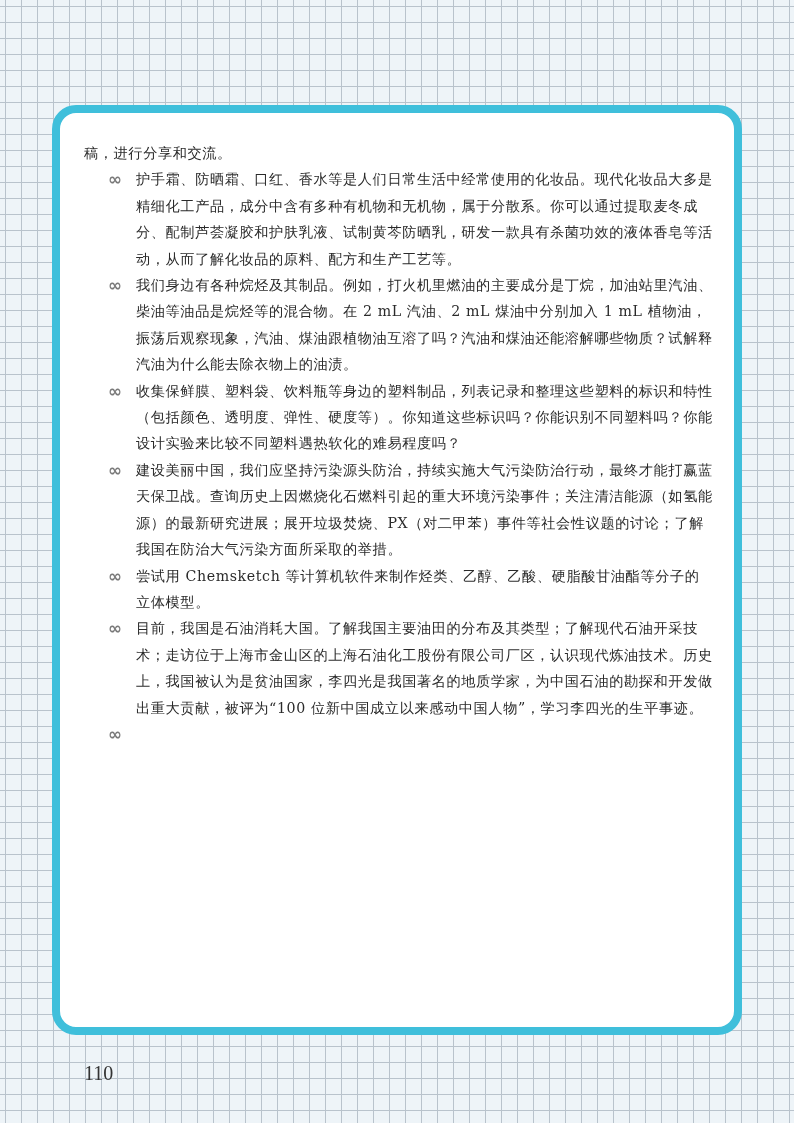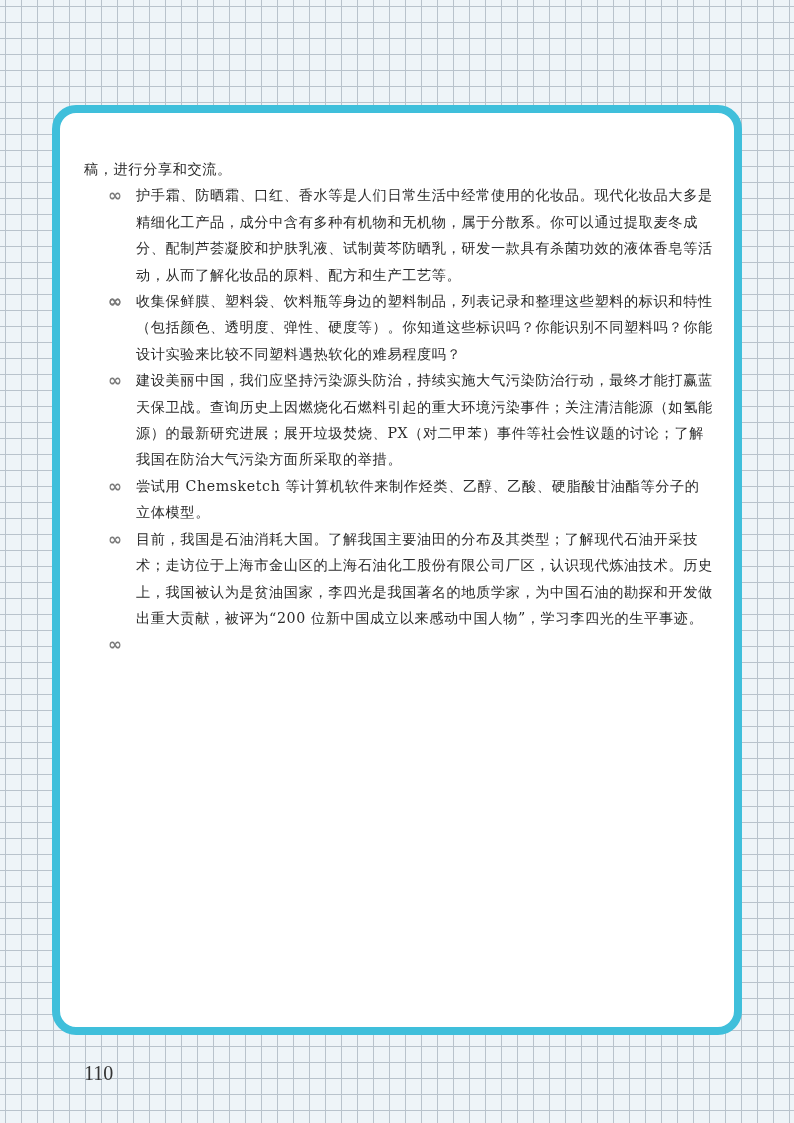--- a/index.html
+++ b/index.html
@@ -12,21 +12,21 @@
     background-size:16px 16px;
     background-position:5px 6px;
     font-family:"DejaVu Serif","Liberation Serif",serif;
     color:#2a2a2a;
   }
   .card {
     position:absolute; left:52px; top:105px; width:674px; height:914px;
     border:8px solid #3fbfdb; border-radius:24px; background:#ffffff;
   }
   .content {
-    position:absolute; left:84px; top:156px; width:630px;
+    position:absolute; left:84px; top:140px; width:630px;
     font-size:14.2px; line-height:26.4px; letter-spacing:0.6px;
   }
   .lead { margin:0; }
   .item { position:relative; padding-left:52px; margin:0; }
   .bullet {
     position:absolute; left:24px; top:0; color:#7a7a7a;
     font-family:"DejaVu Sans",sans-serif; font-size:17px; font-weight:bold;
   }
   .page-num {
     position:absolute; left:84px; top:1062px;
@@ -40,35 +40,36 @@
 
 <div class="content">
   <p class="lead">稿，进行分享和交流。</p>
 
   <p class="item">
     <span class="bullet">∞</span>
     <span>护手霜、防晒霜、口红、香水等是人们日常生活中经常使用的化妆品。现代化妆品大多是精细化工产品，成分中含有多种有机物和无机物，属于分散系。你可以通过提取麦冬成分、配制芦荟凝胶和护肤乳液、试制黄芩防晒乳，研发一款具有杀菌功效的液体香皂等活动，从而了解化妆品的原料、配方和生产工艺等。</span>
   </p>
   <p class="item">
     <span class="bullet">∞</span>
+    <span>我们身边有各种烷烃及其制品。例如，打火机里燃油的主要成分是丁烷，加油站里汽油、柴油等油品是烷烃等的混合物。在 2 mL 汽油、2 mL 煤油中分别加入 1 mL 植物油，振荡后观察现象，汽油、煤油跟植物油互溶了吗？汽油和煤油还能溶解哪些物质？试解释汽油为什么能去除衣物上的油渍。</span>
   </p>
   <p class="item">
     <span class="bullet">∞</span>
     <span>收集保鲜膜、塑料袋、饮料瓶等身边的塑料制品，列表记录和整理这些塑料的标识和特性（包括颜色、透明度、弹性、硬度等）。你知道这些标识吗？你能识别不同塑料吗？你能设计实验来比较不同塑料遇热软化的难易程度吗？</span>
   </p>
   <p class="item">
     <span class="bullet">∞</span>
     <span>建设美丽中国，我们应坚持污染源头防治，持续实施大气污染防治行动，最终才能打赢蓝天保卫战。查询历史上因燃烧化石燃料引起的重大环境污染事件；关注清洁能源（如氢能源）的最新研究进展；展开垃圾焚烧、PX（对二甲苯）事件等社会性议题的讨论；了解我国在防治大气污染方面所采取的举措。</span>
   </p>
   <p class="item">
     <span class="bullet">∞</span>
     <span>尝试用 Chemsketch 等计算机软件来制作烃类、乙醇、乙酸、硬脂酸甘油酯等分子的立体模型。</span>
   </p>
   <p class="item">
     <span class="bullet">∞</span>
-    <span>目前，我国是石油消耗大国。了解我国主要油田的分布及其类型；了解现代石油开采技术；走访位于上海市金山区的上海石油化工股份有限公司厂区，认识现代炼油技术。历史上，我国被认为是贫油国家，李四光是我国著名的地质学家，为中国石油的勘探和开发做出重大贡献，被评为“200 位新中国成立以来感动中国人物”，学习李四光的生平事迹。</span>
+    <span>目前，我国是石油消耗大国。了解我国主要油田的分布及其类型；了解现代石油开采技术；走访位于上海市金山区的上海石油化工股份有限公司厂区，认识现代炼油技术。历史上，我国被认为是贫油国家，李四光是我国著名的地质学家，为中国石油的勘探和开发做出重大贡献，被评为“100 位新中国成立以来感动中国人物”，学习李四光的生平事迹。</span>
   </p>
   <p class="item">
     <span class="bullet">∞</span>
   </p>
 </div>
 
 <div class="page-num">110</div>
 
 </body></html>

